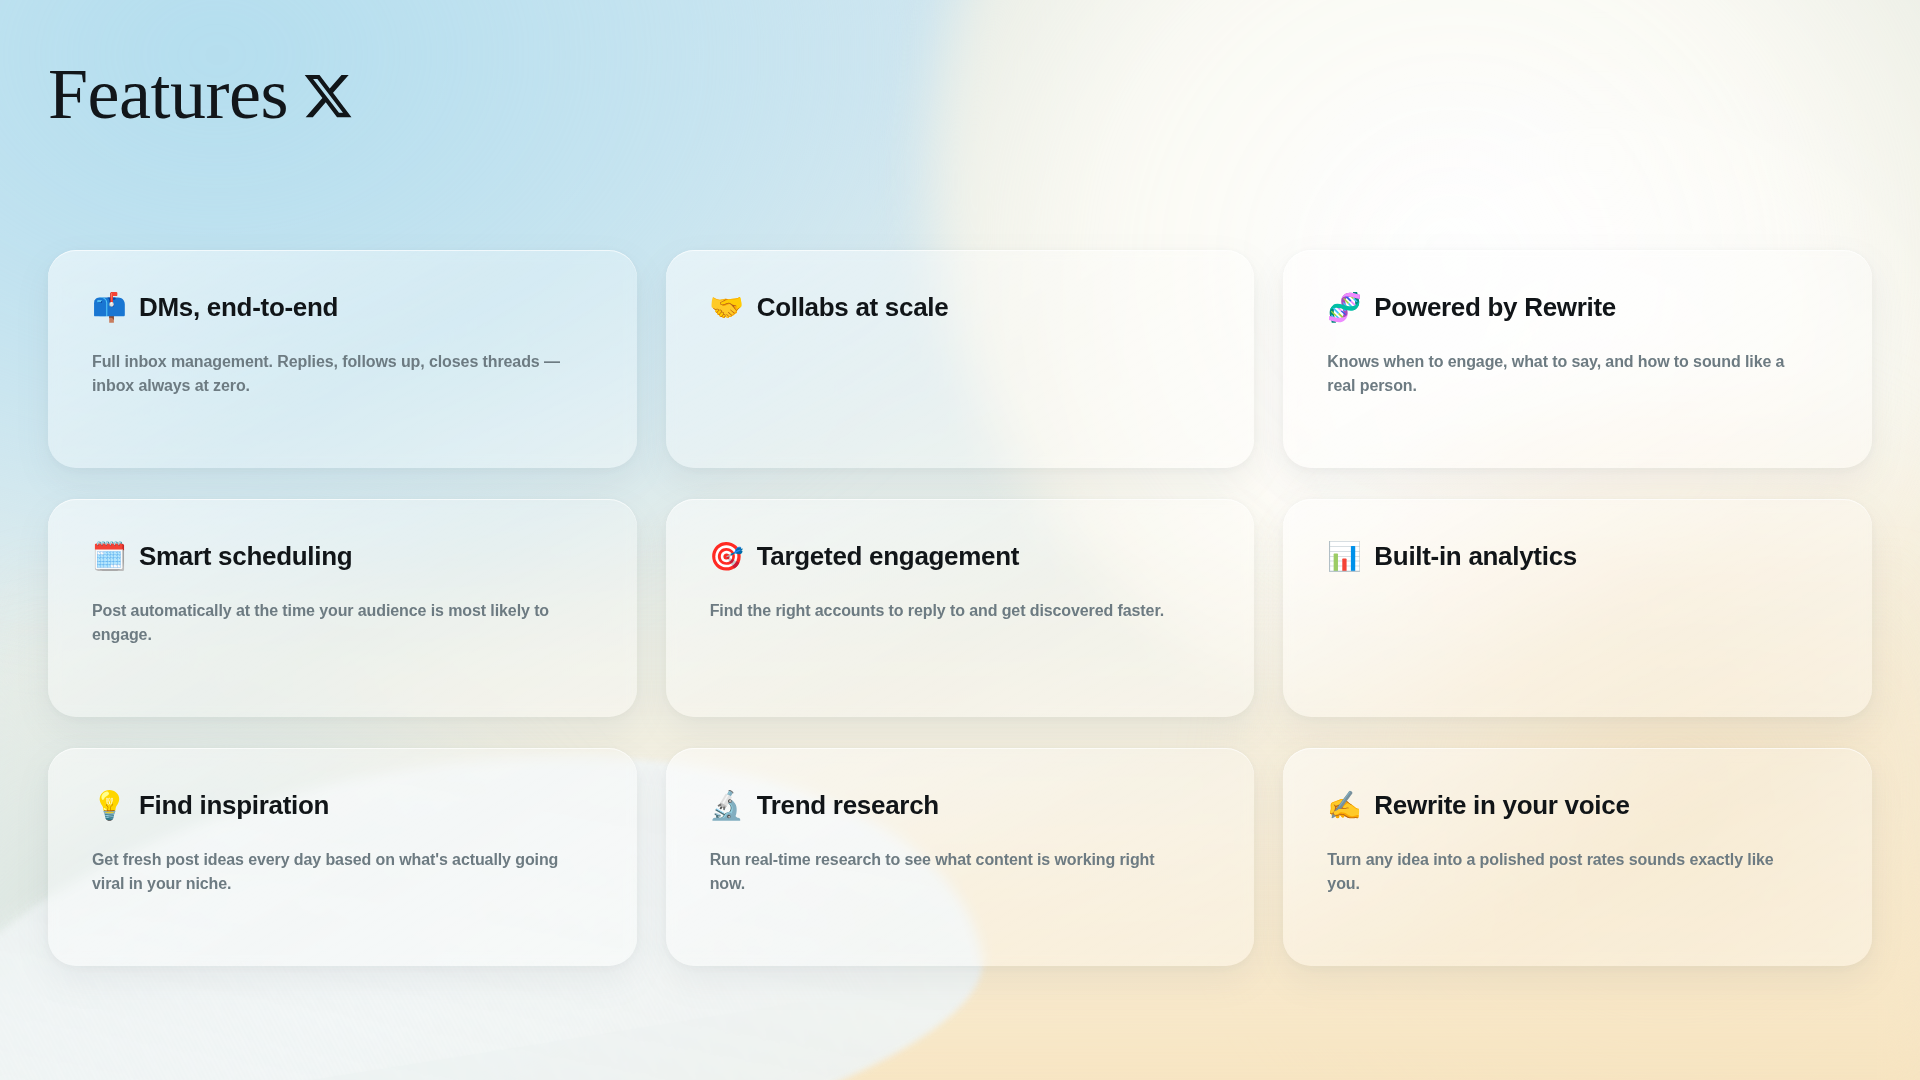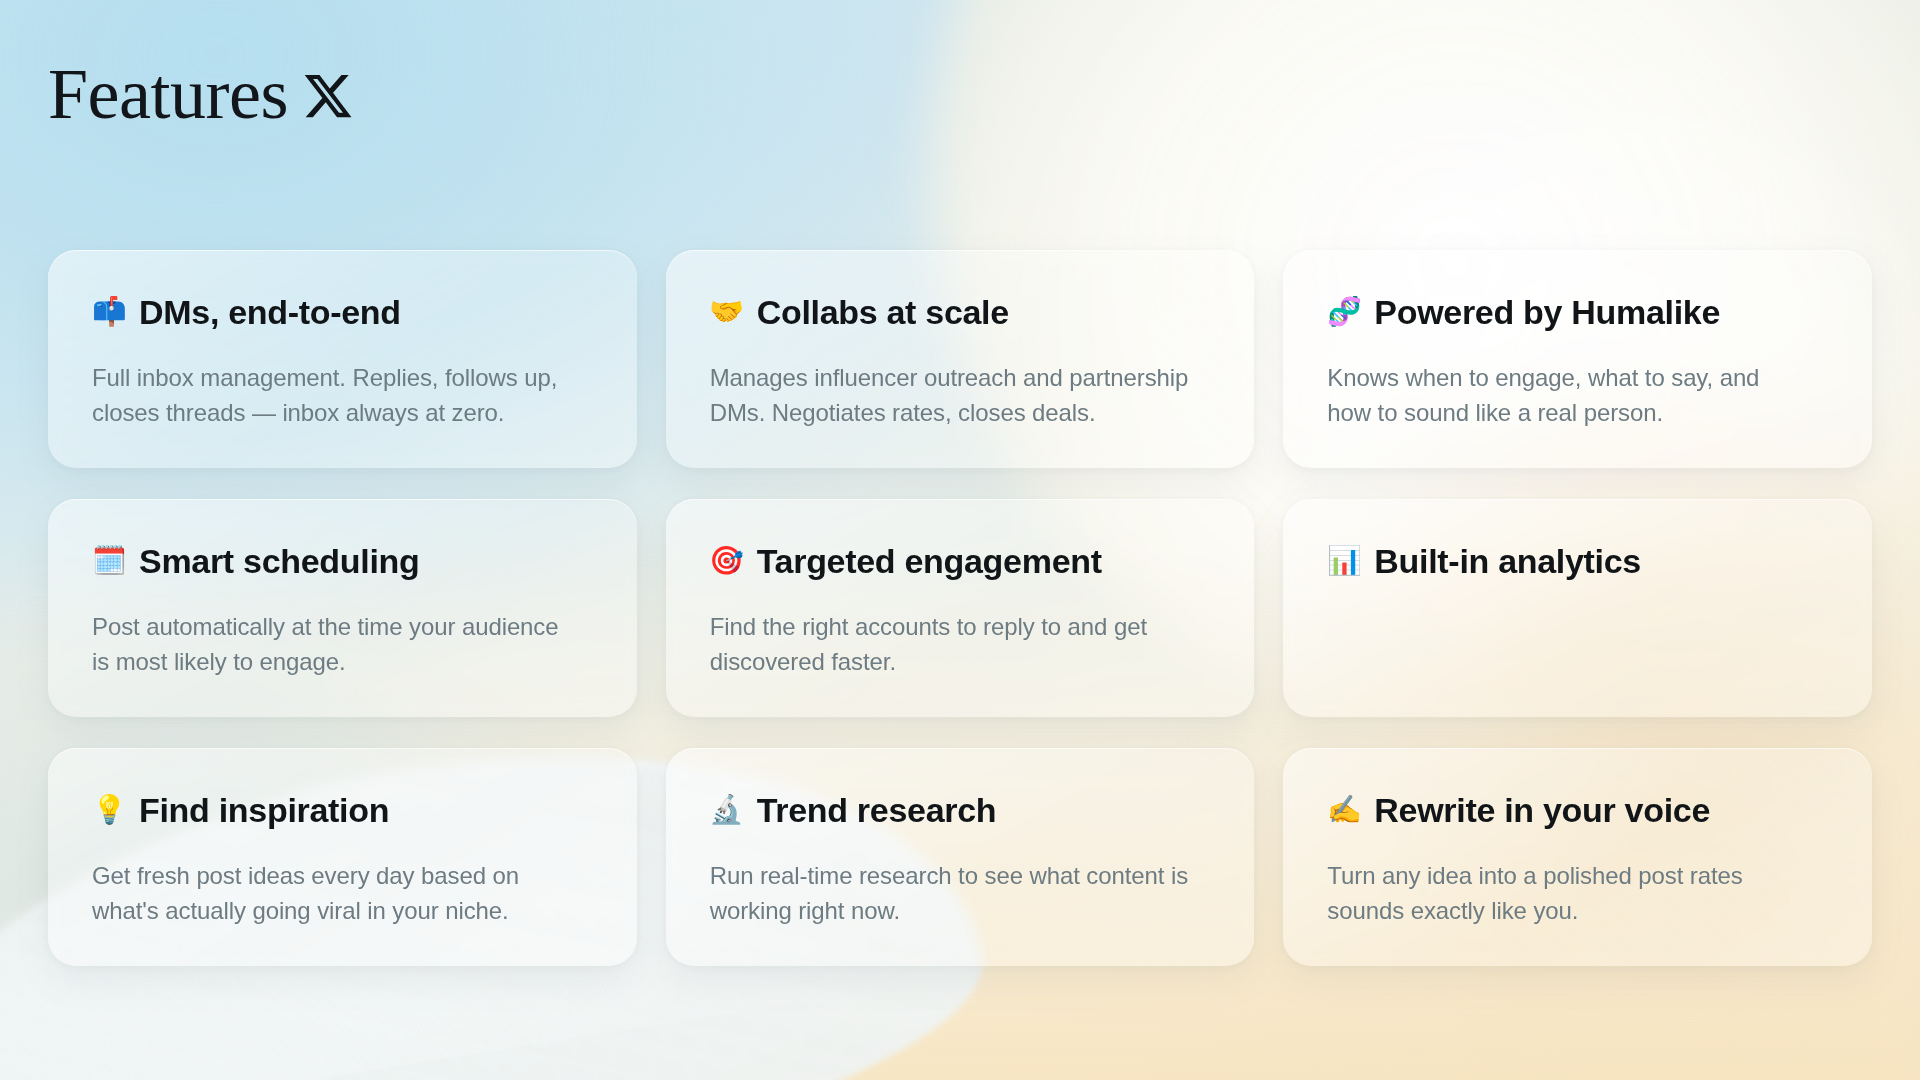--- a/index.html
+++ b/index.html
@@ -181,32 +181,33 @@
   }
   .card-emoji{
     font-size:28px;
     line-height:1;
     width:32px;
     text-align:center;
     font-family:"DejaVu Sans", sans-serif;
     flex:0 0 auto;
   }
   .card-title{
-    font-size:34px;
+    font-size:26px;
     font-weight:700;
     color:#111518;
     letter-spacing:-0.3px;
     line-height:1.2;
   }
   .card-desc{
-    font-size:24px;
+    font-size:16px;
     line-height:1.48;
     color:#6d7b82;
     letter-spacing:-0.1px;
     max-width:96%;
+    font-weight:bold;
   }
 </style>
 </head>
 <body>
 
 <div class="bg-root">
   <div class="bg-blue-left"></div>
   <div class="bg-cloud"></div>
   <div class="bg-cloud-2"></div>
   <div class="bg-warm-right"></div>
@@ -236,27 +237,26 @@
         <span class="card-title">DMs, end-to-end</span>
       </div>
       <div class="card-desc">Full inbox management. Replies, follows up, closes threads — inbox always at zero.</div>
     </div>
 
     <div class="card">
       <div class="card-head">
         <span class="card-emoji">🤝</span>
         <span class="card-title">Collabs at scale</span>
       </div>
-      <div class="card-desc">Manages influencer outreach and partnership DMs. Negotiates rates, closes deals.</div>
     </div>
 
     <div class="card">
       <div class="card-head">
         <span class="card-emoji">🧬</span>
-        <span class="card-title">Powered by Humalike</span>
+        <span class="card-title">Powered by Rewrite</span>
       </div>
       <div class="card-desc">Knows when to engage, what to say, and how to sound like a real person.</div>
     </div>
 
     <div class="card">
       <div class="card-head">
         <span class="card-emoji">🗓️</span>
         <span class="card-title">Smart scheduling</span>
       </div>
       <div class="card-desc">Post automatically at the time your audience is most likely to engage.</div>

